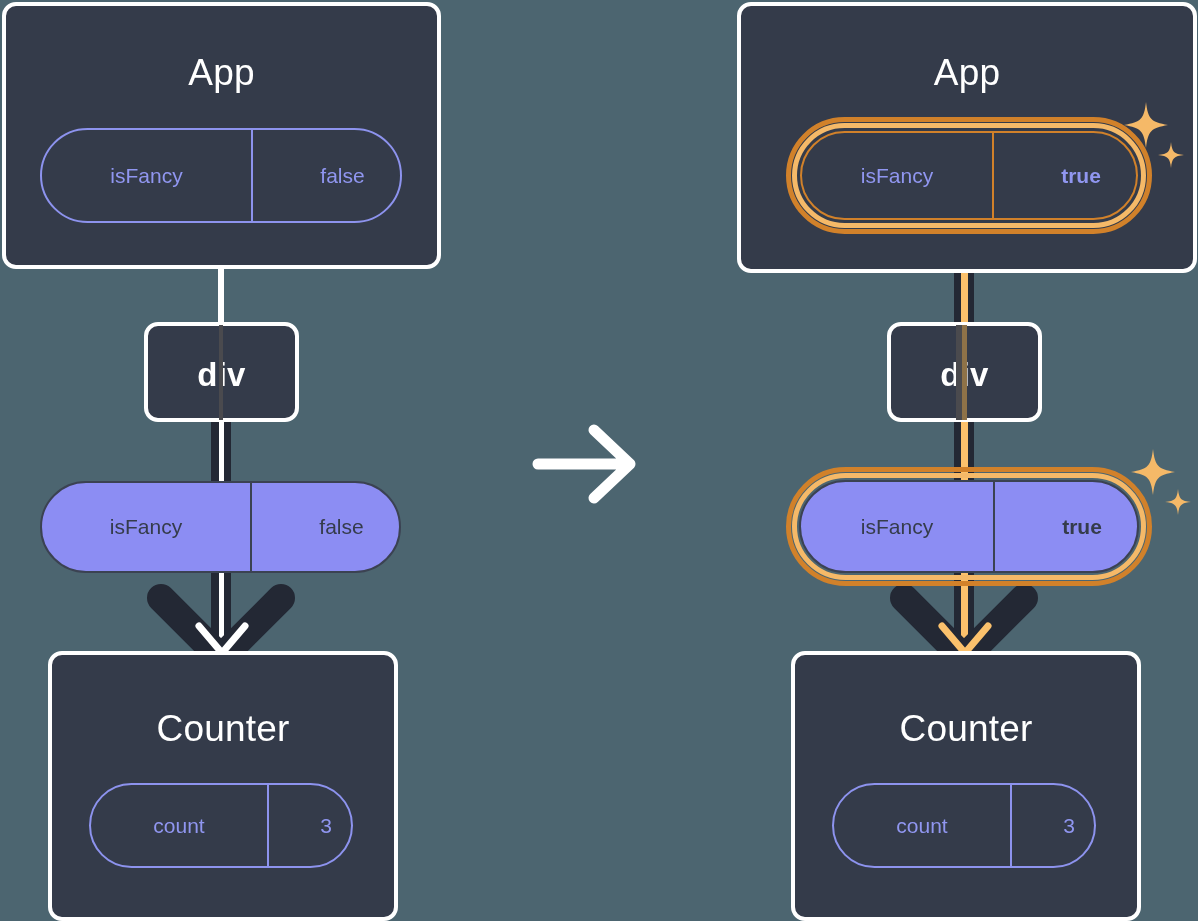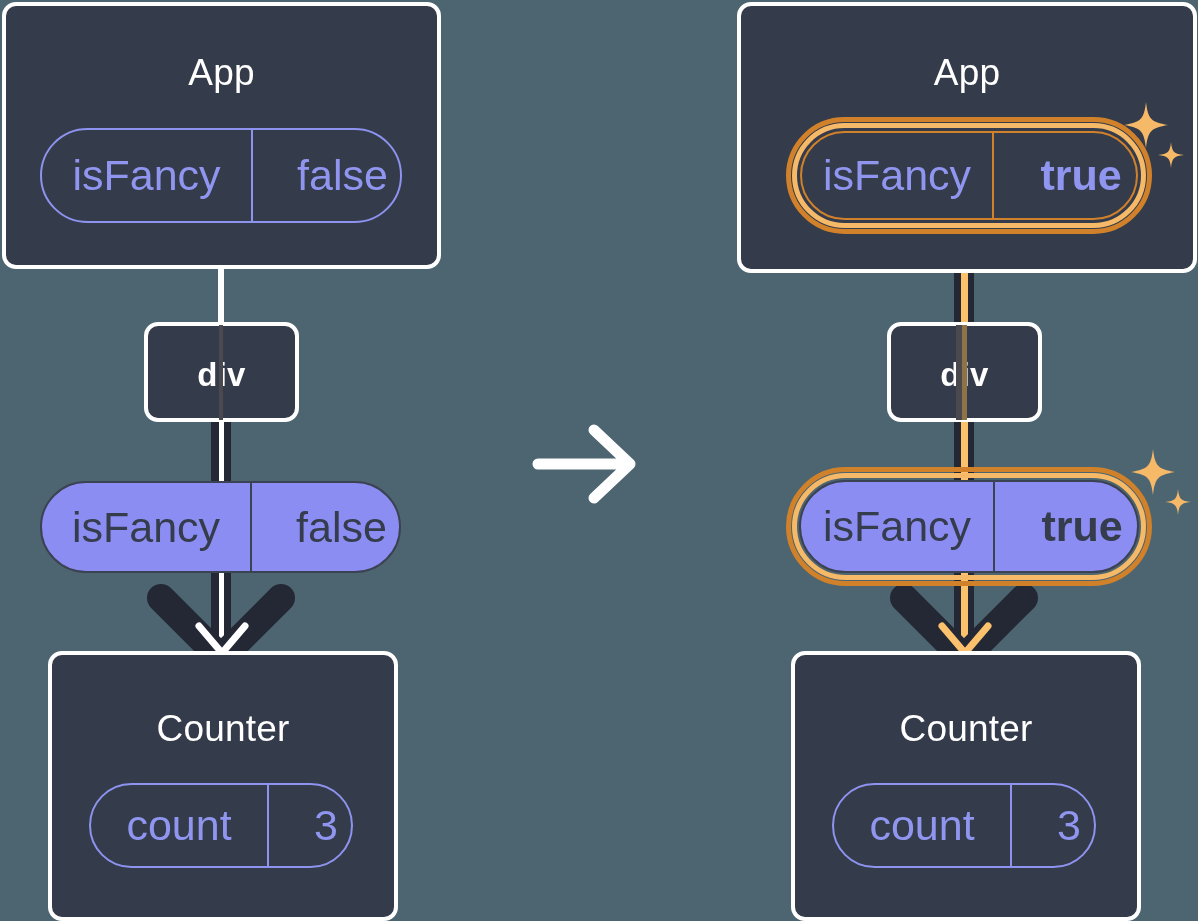--- a/index.html
+++ b/index.html
@@ -48,21 +48,21 @@
     align-items: stretch;
     box-sizing: border-box;
     border-radius: 999px;
     z-index: 8;
   }
   .pill .cell {
     display: flex;
     align-items: center;
     justify-content: center;
     box-sizing: border-box;
-    font-size: 43px;
+    font-size: 21px;
     white-space: nowrap;
   }
   .pill .cell.k { flex: 0 0 auto; }
   .pill .cell.v { flex: 1 1 auto; padding-left: 32px; }
 
   
   .pill.ghost {
     border: 2px solid #8d93ee;
     background: transparent;
   }

